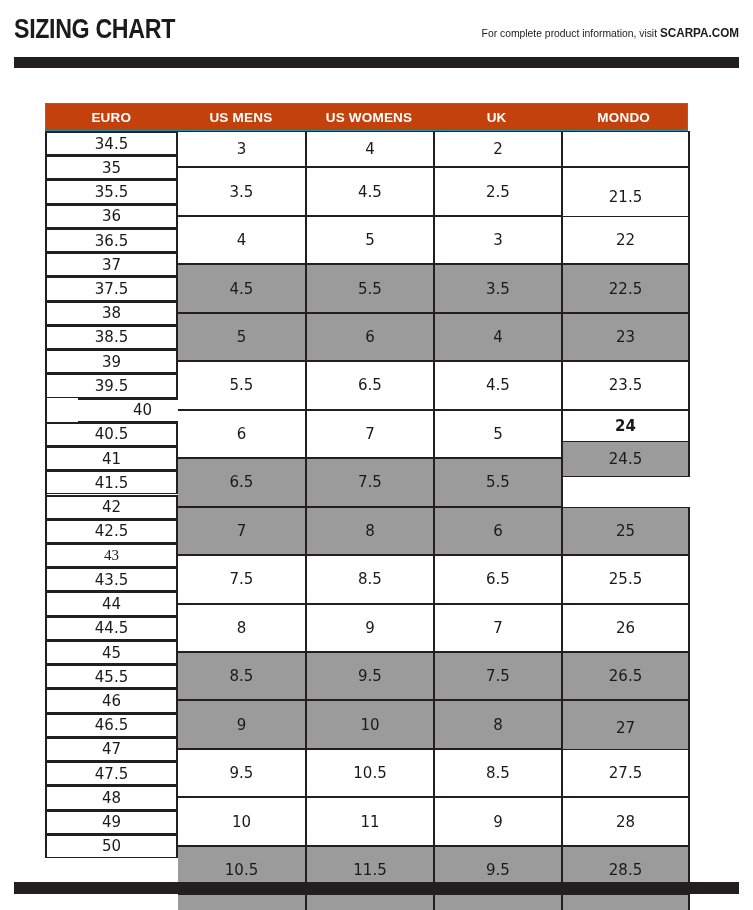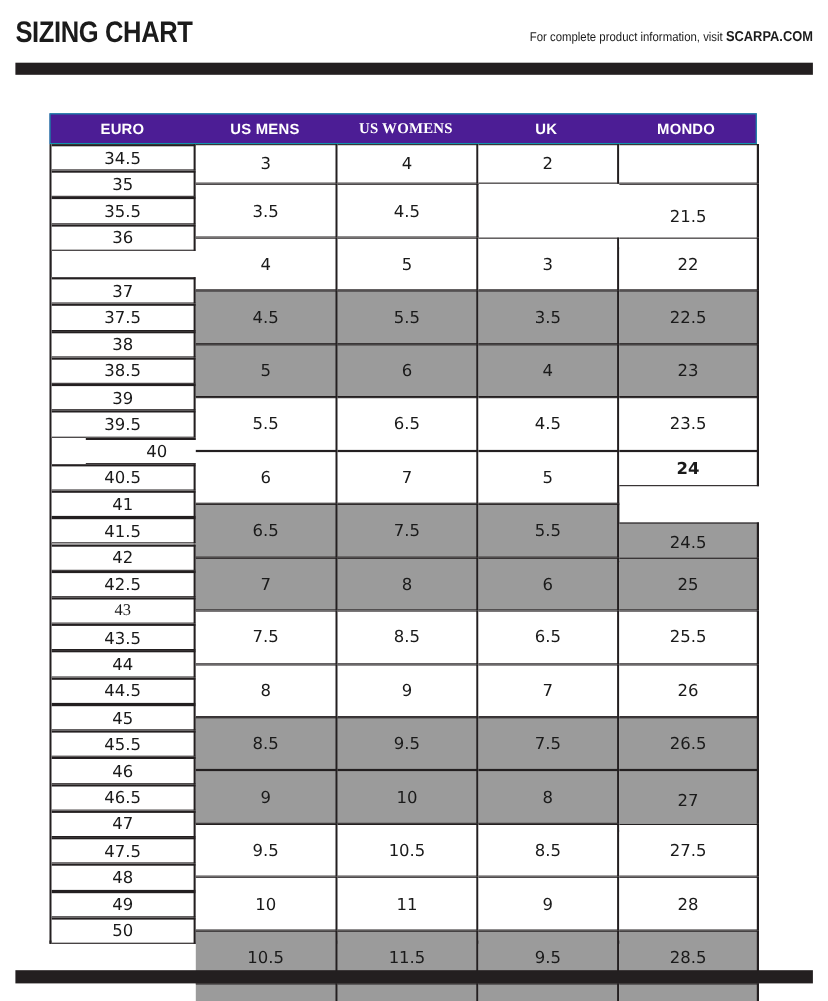--- a/index.html
+++ b/index.html
@@ -68,39 +68,39 @@
 
   
   .chart {
     position: absolute;
     left: 45px;
     top: 103px;
     width: 643px;
   }
   .thead {
     display: flex;
-    background: #4c1d95;
+    background: #c2410c;
     height: 28px;
     border: 1px solid #1293ac;
     box-sizing: border-box;
   }
   .th {
     color: #ffffff;
     font-size: 13.5px;
     font-weight: bold;
     display: flex;
     align-items: center;
     justify-content: center;
     letter-spacing: 0.2px;
     box-sizing: border-box;
     white-space: nowrap;
   }
   .c-euro   { width: 131px; }
   .c-usm    { width: 129px; }
-  .c-usw    { width: 128px; font-family: Liberation Serif, serif; }
+  .c-usw    { width: 128px; }
   .c-uk     { width: 128px; }
   .c-mondo  { width: 127px; }
 
   .tbody {
     position: relative;
     height: 727px;
     border-left: 2px solid #231f20;
     border-bottom: 3px solid #231f20;
     box-sizing: border-box;
     width: 643px;
@@ -180,20 +180,21 @@
     <div class="th c-uk">UK</div>
     <div class="th c-mondo">MONDO</div>
   </div>
 
   <div class="tbody">
     <div class="euro-col" id="euro-col">
         <div class="euro-cell" style="top: 0px; height: 24.2333px;">34.5</div>
         <div class="euro-cell" style="top: 24.2333px; height: 24.2333px;">35</div>
         <div class="euro-cell" style="top: 48.4667px; height: 24.2333px;">35.5</div>
         <div class="euro-cell" style="top: 72.7px; height: 24.2333px;">36</div>
+        <div class="euro-cell" style="top: 96.9333px; height: 24.2333px;">36.5</div>
         <div class="euro-cell" style="top: 121.167px; height: 24.2333px;">37</div>
         <div class="euro-cell" style="top: 145.4px; height: 24.2333px;">37.5</div>
         <div class="euro-cell" style="top: 169.633px; height: 24.2333px;">38</div>
         <div class="euro-cell" style="top: 193.867px; height: 24.2333px;">38.5</div>
         <div class="euro-cell" style="top: 218.1px; height: 24.2333px;">39</div>
         <div class="euro-cell" style="top: 242.333px; height: 24.2333px;">39.5</div>
         <div class="euro-cell" style="top: 266.567px; height: 24.2333px; margin-left: 31px;">40</div>
         <div class="euro-cell" style="top: 290.8px; height: 24.2333px; text-align: right;">40.5</div>
         <div class="euro-cell" style="top: 315.033px; height: 24.2333px;">41</div>
         <div class="euro-cell" style="top: 339.267px; height: 24.2333px;">41.5</div>
@@ -246,20 +247,21 @@
         <div class="data-cell white" style="top: 472.55px; height: 48.4667px;">9</div>
         <div class="data-cell gray" style="top: 521.017px; height: 48.4667px;">9.5</div>
         <div class="data-cell gray" style="top: 569.483px; height: 48.4667px;">10</div>
         <div class="data-cell white" style="top: 617.95px; height: 48.4667px;">10.5</div>
         <div class="data-cell white" style="top: 666.417px; height: 48.4667px;">11</div>
         <div class="data-cell gray" style="top: 714.883px; height: 48.4667px;">11.5</div>
         <div class="data-cell gray" style="top: 763.35px; height: 48.4667px;">12</div>
       </div>
     <div class="data-col dc-uk" id="col-uk">
         <div class="data-cell white" style="top: 0px; height: 36.35px;">2</div>
+        <div class="data-cell white" style="top: 36.35px; height: 48.4667px;">2.5</div>
         <div class="data-cell white" style="top: 84.8167px; height: 48.4667px;">3</div>
         <div class="data-cell gray" style="top: 133.283px; height: 48.4667px;">3.5</div>
         <div class="data-cell gray" style="top: 181.75px; height: 48.4667px;">4</div>
         <div class="data-cell white" style="top: 230.217px; height: 48.4667px;">4.5</div>
         <div class="data-cell white" style="top: 278.683px; height: 48.4667px;">5</div>
         <div class="data-cell gray" style="top: 327.15px; height: 48.4667px;">5.5</div>
         <div class="data-cell gray" style="top: 375.617px; height: 48.4667px;">6</div>
         <div class="data-cell white" style="top: 424.083px; height: 48.4667px;">6.5</div>
         <div class="data-cell white" style="top: 472.55px; height: 48.4667px;">7</div>
         <div class="data-cell gray" style="top: 521.017px; height: 48.4667px;">7.5</div>
@@ -270,21 +272,21 @@
         <div class="data-cell gray" style="top: 763.35px; height: 48.4667px;">10</div>
       </div>
     <div class="data-col dc-mondo" id="col-mondo">
         <div class="data-cell white" style="top: 0px; height: 36.35px;"></div>
         <div class="data-cell white" style="top: 36.35px; height: 59px;">21.5</div>
         <div class="data-cell white" style="top: 84.8167px; height: 48.4667px;">22</div>
         <div class="data-cell gray" style="top: 133.283px; height: 48.4667px;">22.5</div>
         <div class="data-cell gray" style="top: 181.75px; height: 48.4667px;">23</div>
         <div class="data-cell white" style="top: 230.217px; height: 48.4667px;">23.5</div>
         <div class="data-cell white" style="top: 278.683px; height: 32px; font-weight: bold;">24</div>
-        <div class="data-cell gray" style="top: 344px; height: 36px;">24.5</div>
+        <div class="data-cell gray" style="top: 310px; height: 36px;">24.5</div>
         <div class="data-cell gray" style="top: 375.617px; height: 48.4667px;">25</div>
         <div class="data-cell white" style="top: 424.083px; height: 48.4667px;">25.5</div>
         <div class="data-cell white" style="top: 472.55px; height: 48.4667px;">26</div>
         <div class="data-cell gray" style="top: 521.017px; height: 48.4667px;">26.5</div>
         <div class="data-cell gray" style="top: 569.483px; height: 56px;">27</div>
         <div class="data-cell white" style="top: 617.95px; height: 48.4667px;">27.5</div>
         <div class="data-cell white" style="top: 666.417px; height: 48.4667px;">28</div>
         <div class="data-cell gray" style="top: 714.883px; height: 48.4667px;">28.5</div>
         <div class="data-cell gray" style="top: 763.35px; height: 48.4667px;">29</div>
       </div>

